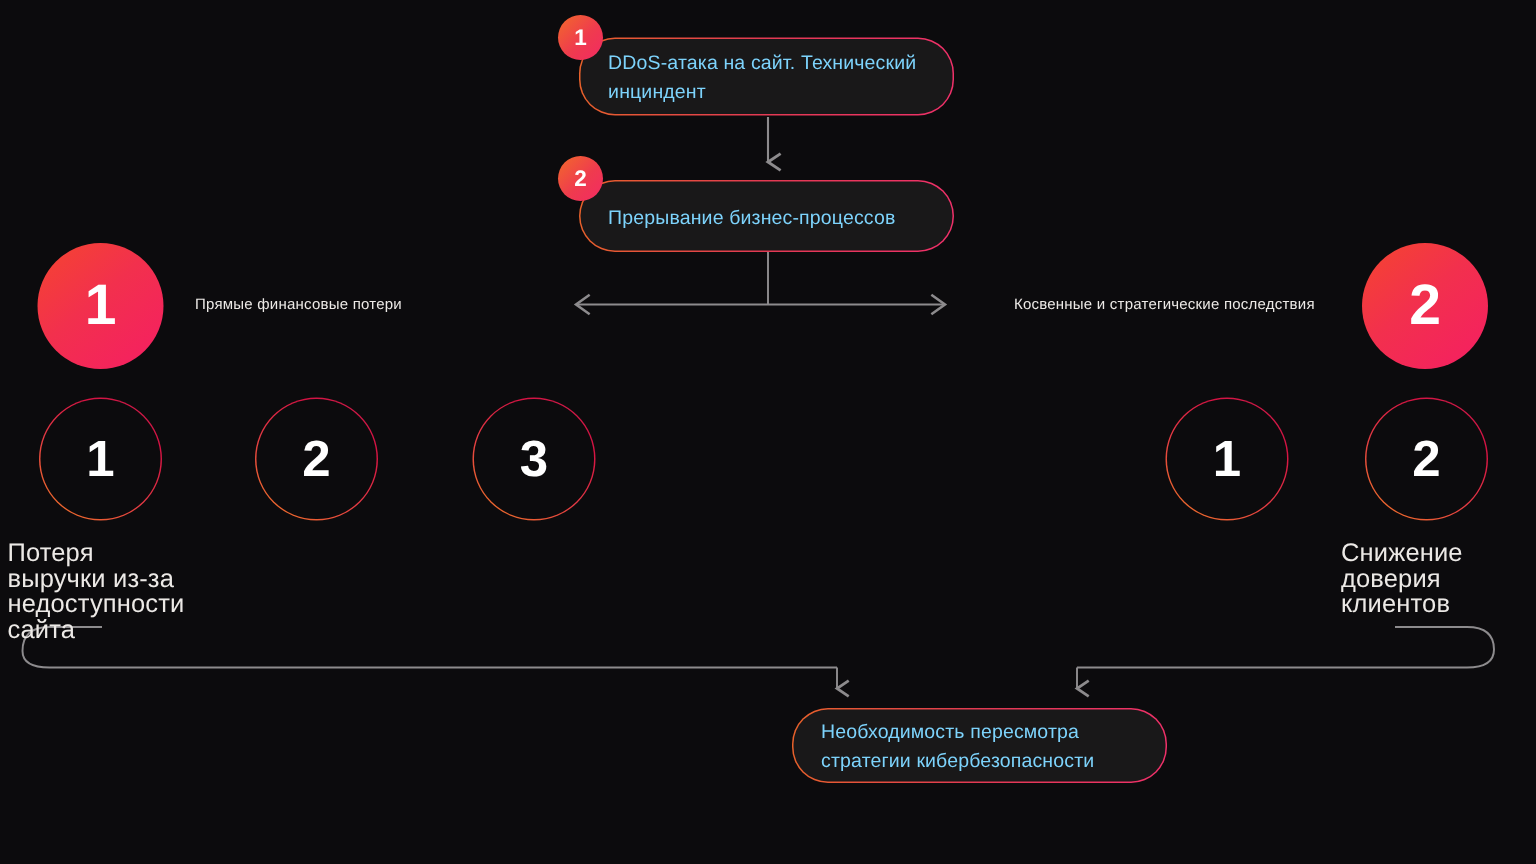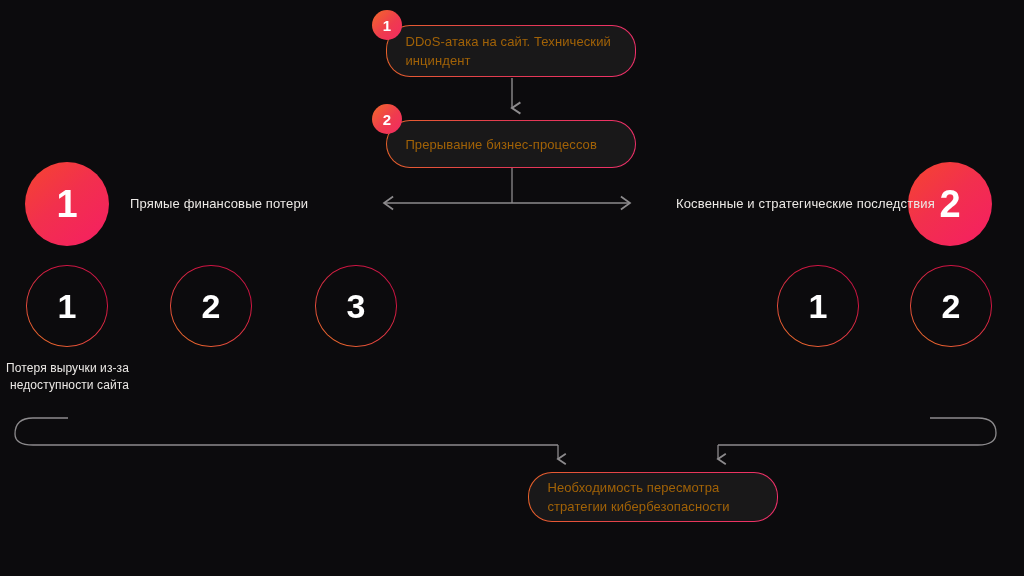--- a/index.html
+++ b/index.html
@@ -28,21 +28,21 @@
   }
   .gbox > .inner{
     width:100%;height:100%;
     border-radius:23px;
     background:#191819;
     box-sizing:border-box;
     display:flex;align-items:center;
     padding:0 18px;
   }
   .gbox .btxt{
-    font-size:13px;line-height:19px;color:#a16207;letter-spacing:.1px;
+    font-size:13px;line-height:19px;color:#7dd3fc;letter-spacing:.1px;
   }
 
   
   .badge{
     position:absolute;
     width:30px;height:30px;border-radius:50%;
     background:linear-gradient(135deg,#f26a2a 0%,#ef3b4e 55%,#f32a63 100%);
     display:flex;align-items:center;justify-content:center;
     font-size:15px;font-weight:700;color:#fff;
     z-index:6;
@@ -67,27 +67,27 @@
   .ocircle > .ocinner{
     width:100%;height:100%;border-radius:50%;
     background:#0c0b0d;
     display:flex;align-items:center;justify-content:center;
     font-size:34px;font-weight:700;color:#fff;line-height:1;
   }
 
   
   .cap{
     position:absolute;
-    text-align:right;
-    font-size:12px;line-height:17px;
+    text-align:left;
+    font-size:17px;line-height:17px;
     color:#ece9e6;letter-spacing:.1px;
   }
   .branchlabel{
     position:absolute;
-    font-size:13px;line-height:16px;
+    font-size:10px;line-height:16px;
     color:#ece9e6;letter-spacing:.15px;
     white-space:nowrap;
   }
 </style>
 </head>
 <body>
 
 <div id="stage">
 
   <svg id="wires" viewBox="0 0 1024 576">
@@ -157,20 +157,21 @@
   </div>
   <div class="branchlabel" style="left:648px;top:196px;padding-left:28px;">Косвенные и стратегические последствия</div>
 
   <div class="ocircle" style="left:777px;top:265px;">
     <div class="ocinner">1</div>
   </div>
 
   <div class="ocircle" style="left:910px;top:265px;">
     <div class="ocinner">2</div>
   </div>
+  <div class="cap" style="left:894px;top:360px;width:114px;">Снижение доверия клиентов</div>
 
   <div class="gbox" style="left:528px;top:472px;width:250px;height:50px;">
     <div class="inner">
       <span class="btxt">Необходимость пересмотра стратегии кибербезопасности</span>
     </div>
   </div>
 
 </div>
 
 </body></html>

